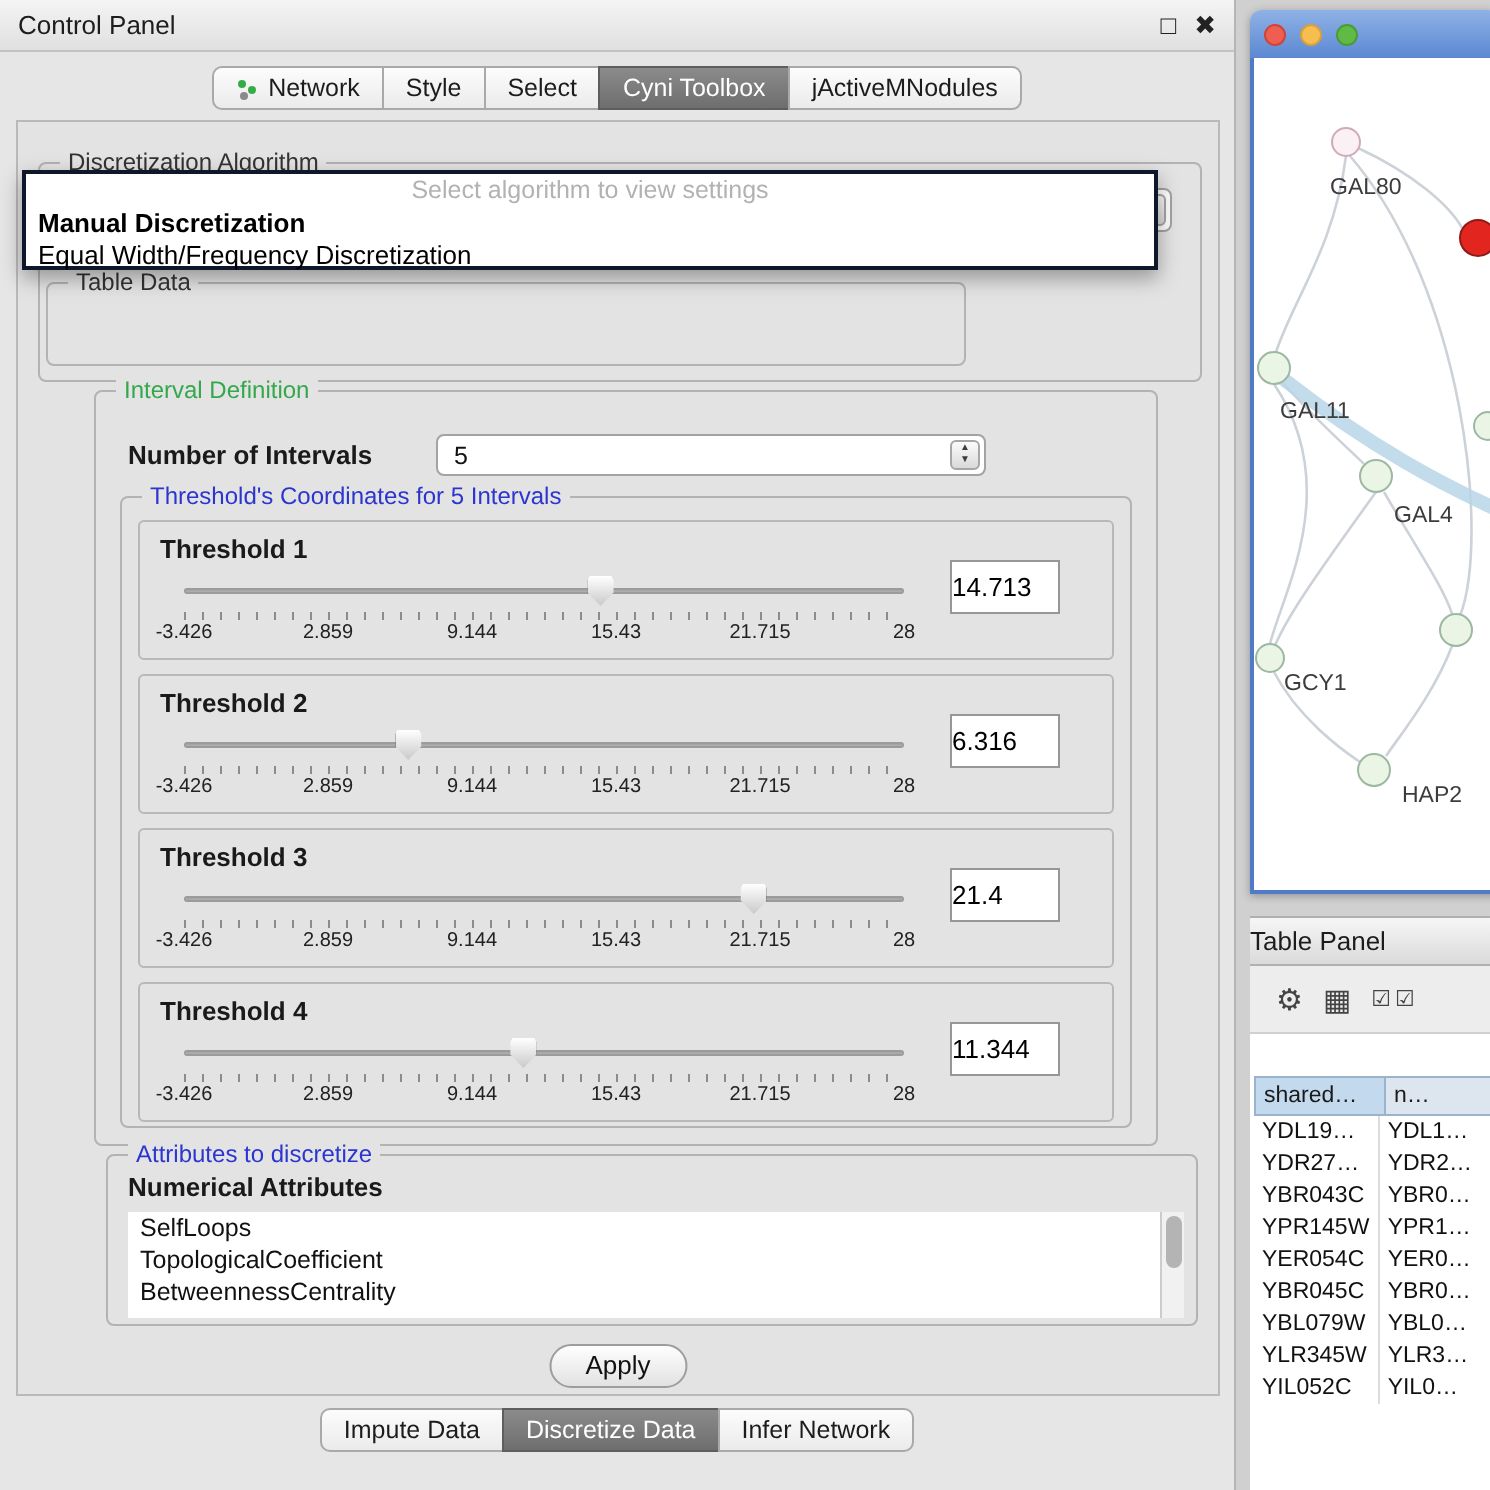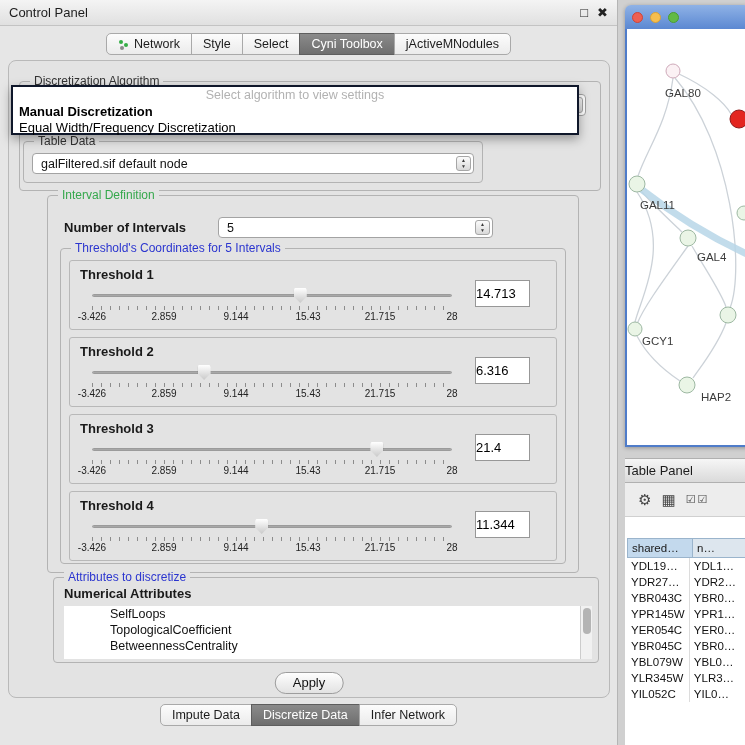--- a/index.html
+++ b/index.html
@@ -24,21 +24,21 @@
     color:#1c1c1c; white-space:nowrap; }
   .tab:first-child { border-radius:5px 0 0 5px; margin-left:0; }
   .tab:last-child { border-radius:0 5px 5px 0; }
   .tab.selected { background:linear-gradient(#8b8b8b,#6e6e6e); color:#fff; border-color:#5e5e5e; }
   .net-icon { width:11px; height:11px; position:relative; display:inline-block; }
   .net-icon::before { content:''; position:absolute; left:1px; top:1px; width:4px; height:4px;
     border-radius:50%; background:#35ad46; box-shadow:5px 3px 0 #35ad46, 1px 6px 0 #8a8a8a; }
 
   
   .cp-body { position:absolute; left:8px; top:60px; width:602px; height:638px;
-    background:#e3e3e3; border:1px solid #b9b9b9; border-radius:8px; }
+    background:#e3e3e3; border:1px solid #b9b9b9; border-radius:0; }
 
   .groupbox { position:absolute; border:1px solid #b3b3b3; border-radius:4px; }
   .grouptitle { position:absolute; top:-8px; left:10px; background:#e3e3e3; padding:0 4px;
     font-size:12px; color:#333; white-space:nowrap; }
   .grouptitle.green { color:#35a84c; }
   .grouptitle.blue { color:#2b35cf; }
 
   .combo { position:relative; background:#fff; border:1px solid #a3a3a3; border-radius:4px;
     display:flex; align-items:center; padding-left:8px; font-size:12.5px; color:#111; }
   .stepper { position:absolute; right:2px; top:2px; bottom:2px; width:15px;
@@ -82,21 +82,21 @@
   .scale span { position:absolute; transform:translateX(-50%); font-size:10px; color:#222; white-space:nowrap; }
   .valbox { position:absolute; right:26px; top:19px; width:55px; height:27px; background:#fff;
     border:1px solid #979797; font-size:13px; text-align:left; padding-right:5px; color:#000;
     font-family:"Liberation Sans", sans-serif; }
 
   
   #attributes-group { left:44px; top:516px; width:546px; height:86px; }
   #attr-subtitle { position:absolute; left:10px; top:8px; font-weight:bold; font-size:13px; }
   #attr-list { position:absolute; left:10px; right:6px; top:28px; bottom:3px; background:#fff;
     overflow:hidden; }
-  .attr-item { font-size:12.5px; line-height:16px; padding-left:6px; color:#111;margin-left:40px; }
+  .attr-item { font-size:12.5px; line-height:16px; padding-left:6px; color:#111; }
   #attr-scrollbar { position:absolute; right:6px; top:28px; bottom:3px; width:12px; background:#f1f1f1;
     border-left:1px solid #ccc; }
   #attr-scrollbar .sb-thumb { position:absolute; left:2px; top:2px; width:8px; height:26px;
     background:#b4b4b4; border-radius:4px; }
 
   #apply-button { position:absolute; left:50%; transform:translateX(-50%); top:611px; height:22px;
     padding:0 17px; border-radius:11px; background:linear-gradient(#fefefe,#e2e2e2);
     border:1px solid #9d9d9d; font-size:13px; line-height:20px; color:#111; }
 
   
@@ -176,27 +176,20 @@
     </div>
 
     <div id="algo-popup">
       <div class="popup-placeholder">Select algorithm to view settings</div>
       <div class="popup-option bold">Manual Discretization</div>
       <div class="popup-option">Equal Width/Frequency Discretization</div>
     </div>
 
     <div class="groupbox" id="tabledata-group">
       <span class="grouptitle">Table Data</span>
-      <div class="combo" id="tabledata-combo">
-        <span>galFiltered.sif default node</span>
-        <span class="stepper">
-          <span>▲</span>
-          <span>▼</span>
-        </span>
-      </div>
     </div>
 
     <div class="groupbox" id="interval-group">
       <span class="grouptitle green">Interval Definition</span>
 
       <span id="intervals-label">Number of Intervals</span>
       <div class="combo" id="intervals-combo">
         <span>5</span>
         <span class="stepper">
           <span>▲</span>

